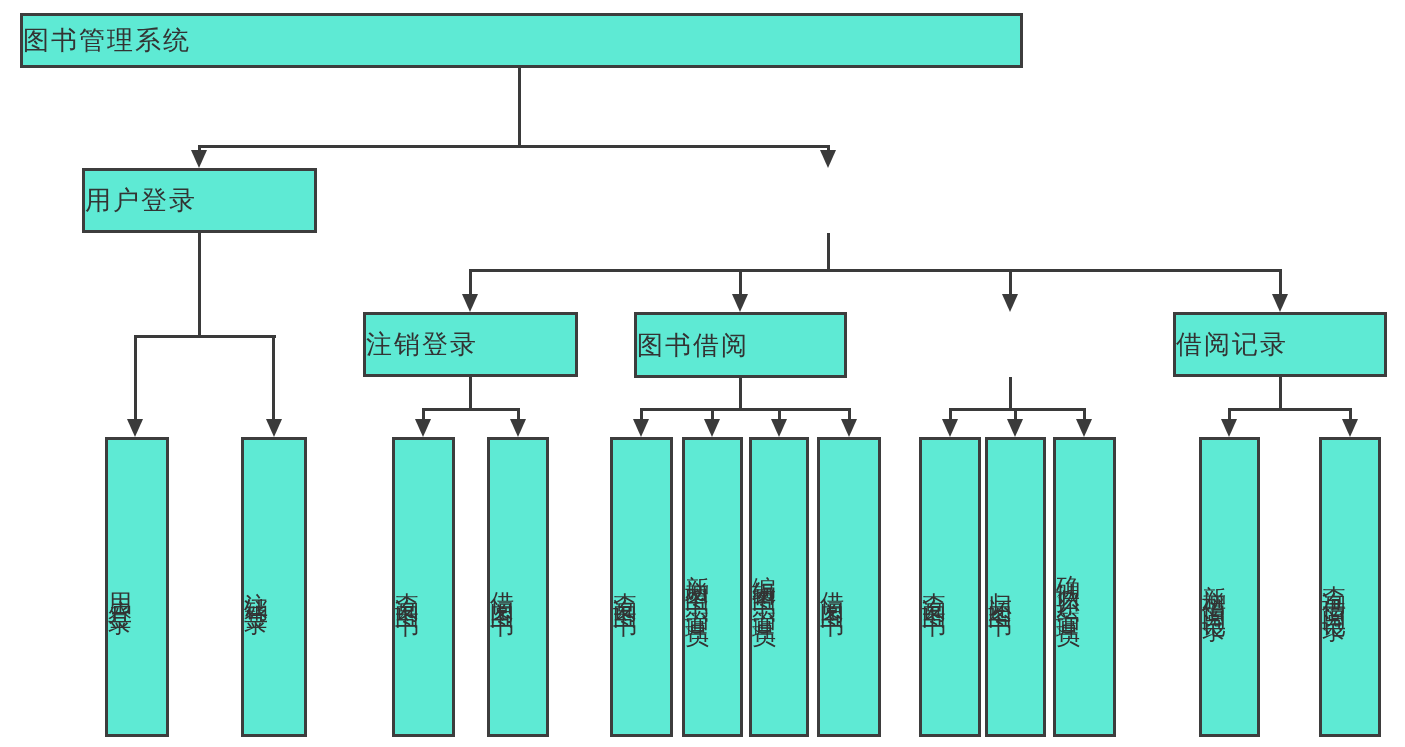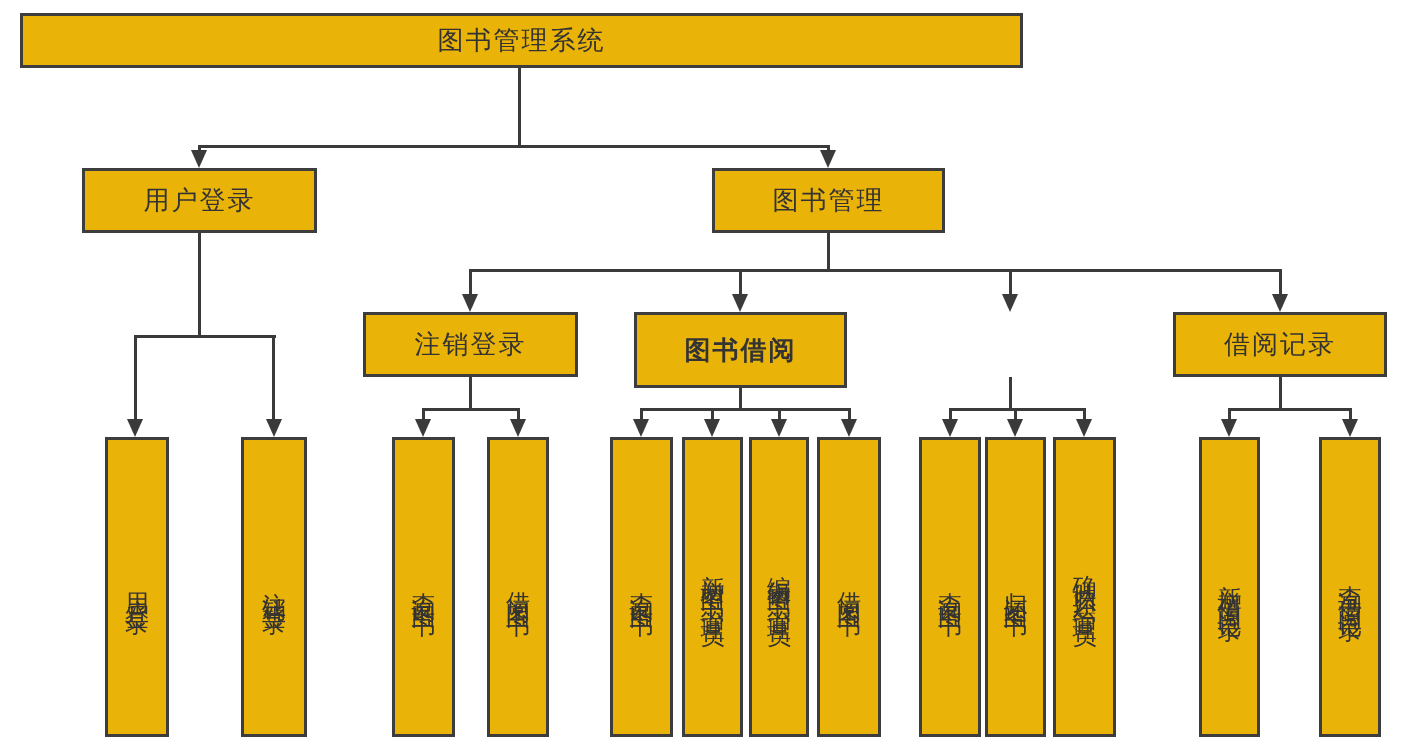--- a/index.html
+++ b/index.html
@@ -1,22 +1,22 @@
 <!DOCTYPE html>
 <html><head>
 <meta charset="utf-8">
 <style>
   html, body { margin:0; padding:0; background:#ffffff; }
   .stage {
     position:relative; width:1405px; height:747px; overflow:hidden;
     background:#ffffff; font-family:"Liberation Sans", sans-serif; color:#333333;
   }
   .box {
-    position:absolute; box-sizing:border-box; background:#eab308;
-    border:3px solid #3d3d3d; display:flex; align-items:center; justify-content:center;
+    position:absolute; box-sizing:border-box; background:#5eead4;
+    border:3px solid #3d3d3d; display:flex; align-items:center; justify-content:flex-start;
   }
   .hbox span { font-size:26px; letter-spacing:2px; color:#333333; white-space:nowrap; }
   .vbox span {
     writing-mode:vertical-rl; text-orientation:mixed;
     font-size:24px; letter-spacing:7px; color:#333333; line-height:1;
   }
   .line { position:absolute; background:#3a3a3a; }
   .arrow {
     position:absolute; width:0; height:0;
     border-left:8px solid transparent; border-right:8px solid transparent;
@@ -92,28 +92,25 @@
   <div class="line" style="left:1349px; top:411px; width:3px;   height:8px;"></div>
   <div class="arrow" style="left:1342px; top:419px;"></div>
 
   <div class="box hbox" style="left:20px;  top:13px;  width:1003px; height:55px;">
     <span>图书管理系统</span>
   </div>
 
   <div class="box hbox" style="left:82px;  top:168px; width:235px; height:65px;">
     <span>用户登录</span>
   </div>
-  <div class="box hbox" style="left:712px; top:168px; width:233px; height:65px;">
-    <span>图书管理</span>
-  </div>
 
   <div class="box hbox" style="left:363px;  top:312px; width:215px; height:65px;">
     <span>注销登录</span>
   </div>
-  <div class="box hbox" style="left:634px;  top:312px; width:213px; height:76px;font-weight:bold;">
+  <div class="box hbox" style="left:634px;  top:312px; width:213px; height:66px;">
     <span>图书借阅</span>
   </div>
   <div class="box hbox" style="left:1173px; top:312px; width:214px; height:65px;">
     <span>借阅记录</span>
   </div>
 
   <div class="box vbox" style="left:105px;  top:437px; width:64px; height:300px;">
     <span>用户登录</span>
   </div>
   <div class="box vbox" style="left:241px;  top:437px; width:66px; height:300px;">

